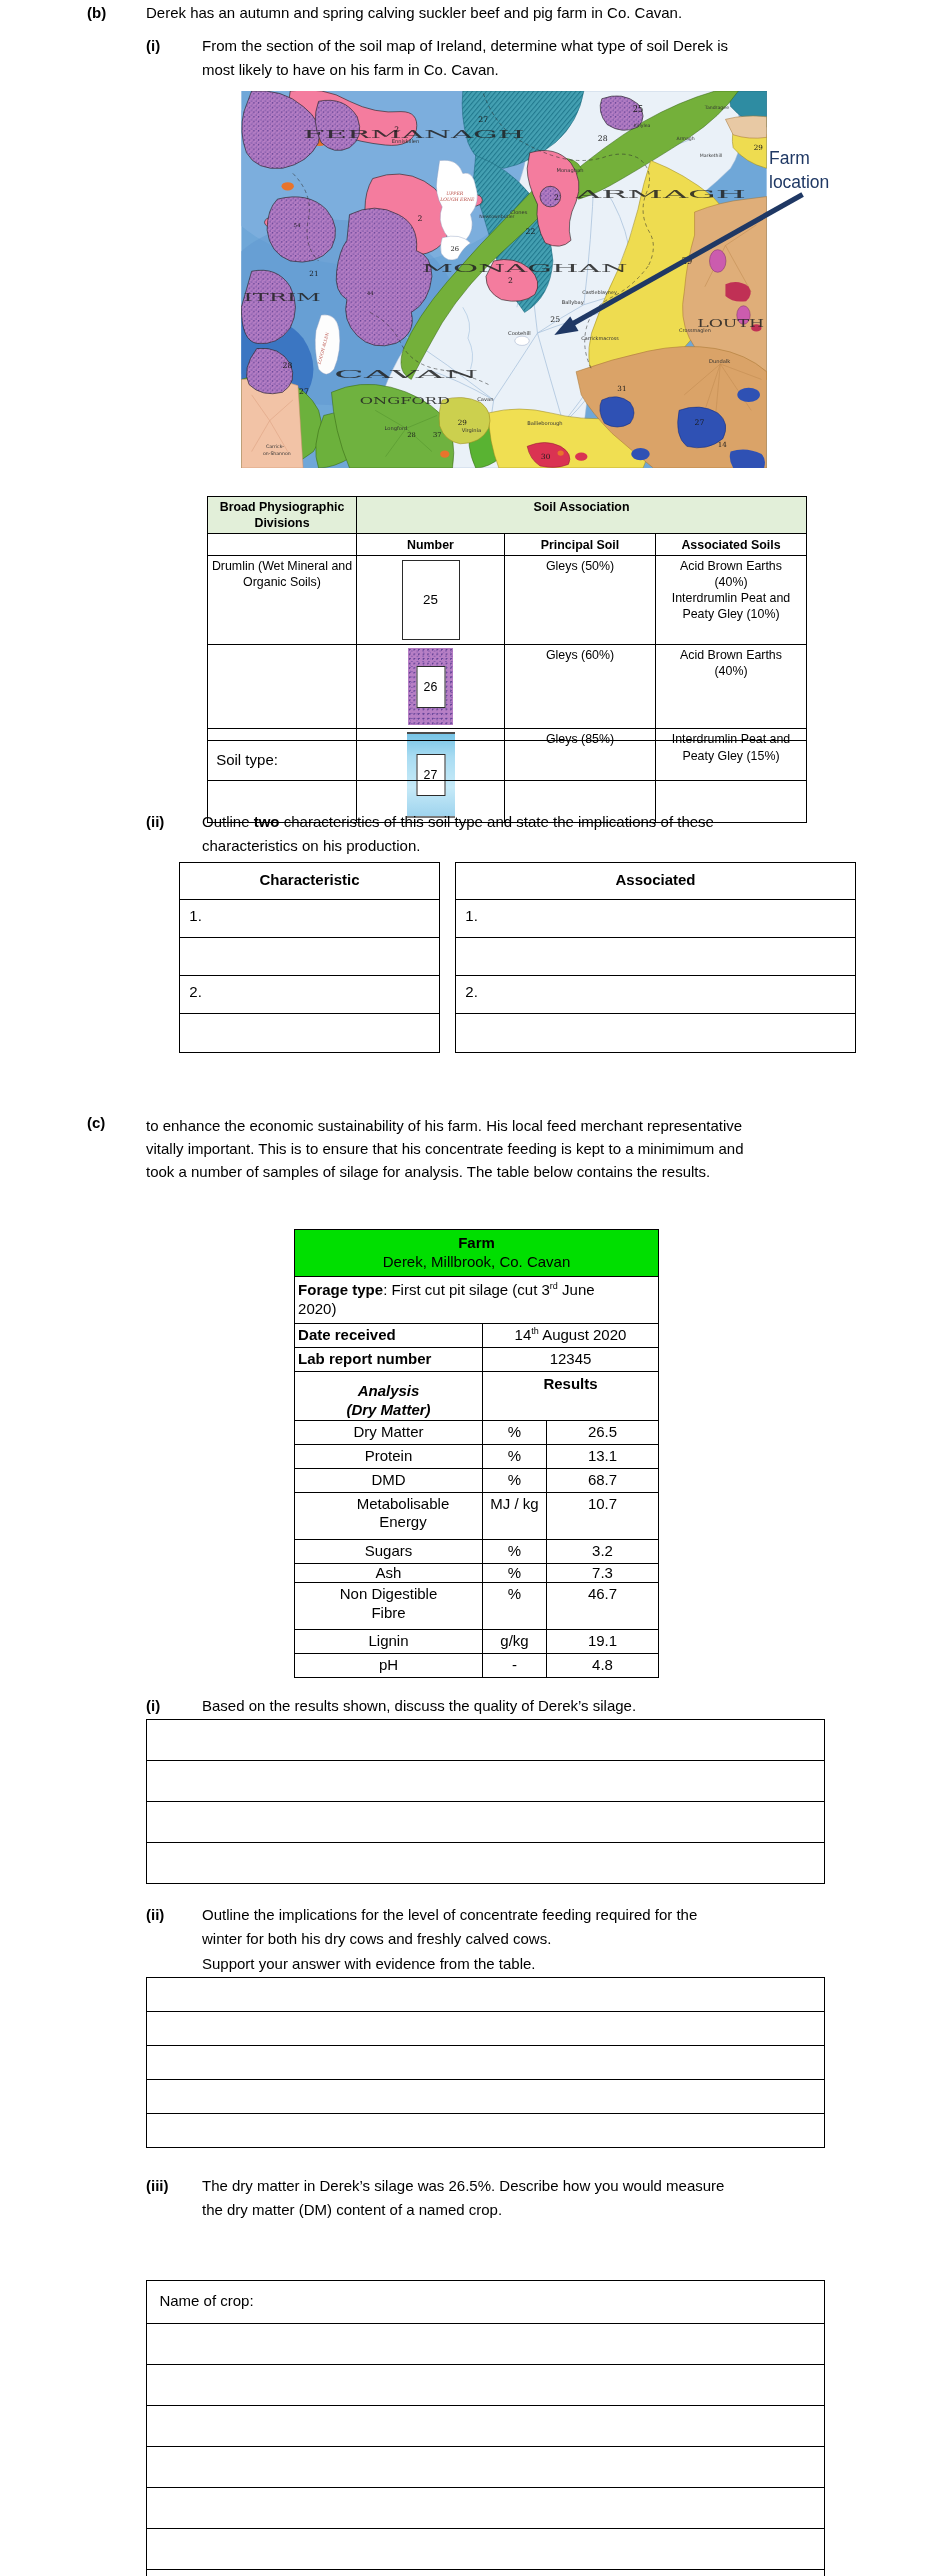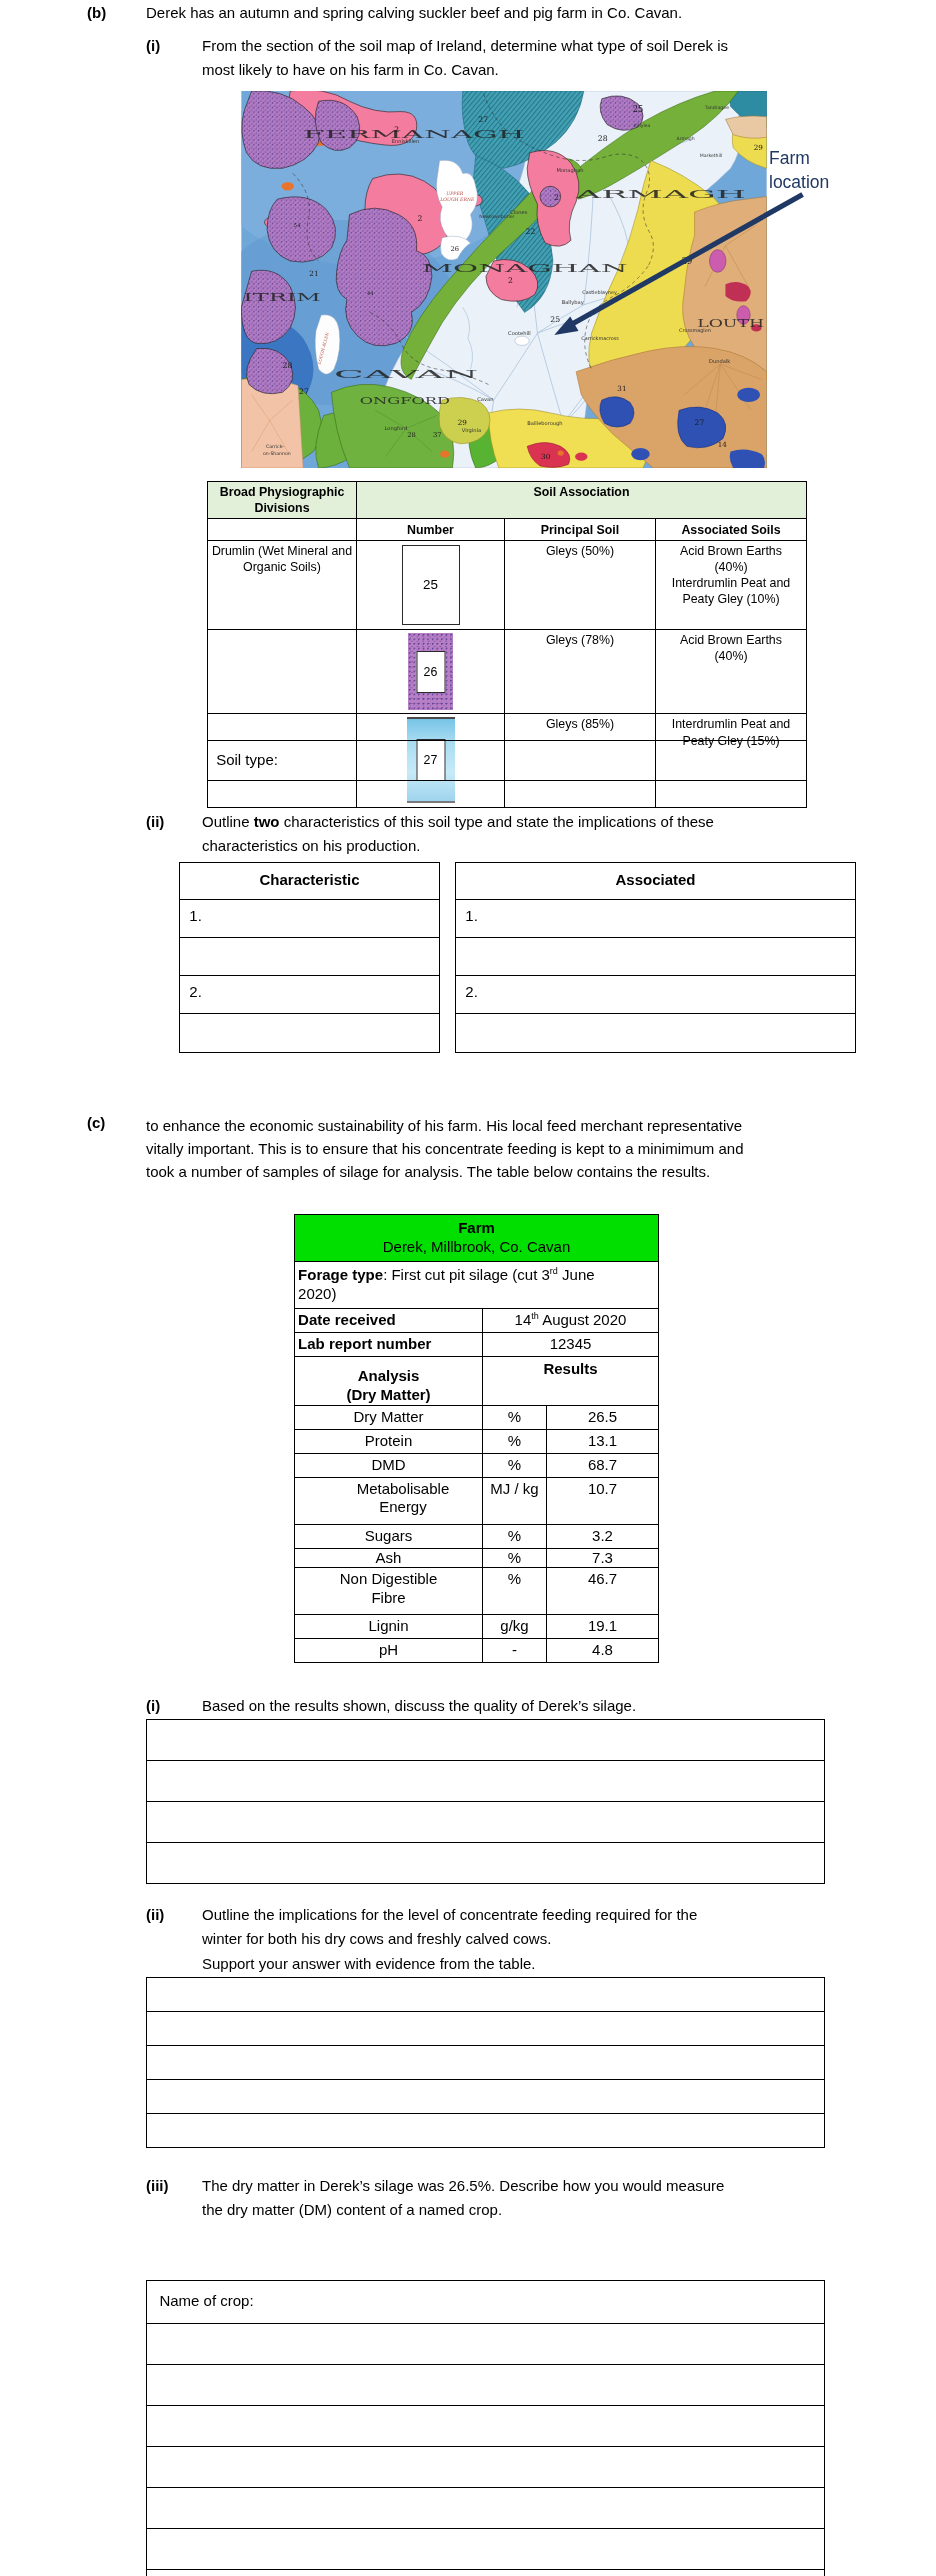--- a/index.html
+++ b/index.html
@@ -2,21 +2,21 @@
 <html style="font-size:8.2px"><head>
 <meta charset="utf-8">
 <style>
   html,body{margin:0;padding:0;background:#fff;}
   .page{position:relative;width:937px;height:3123px;background:#fff;
         font-family:"Liberation Sans",sans-serif;font-size:15px;color:#000;overflow:hidden;}
   .abs{position:absolute;}
   .b{font-weight:bold;}
   .sup{vertical-align:super;font-size:0.6em;}
   
-  table{border-collapse:collapse;table-layout:fixed;}
+  table{border-collapse:collapse;table-layout:fixed;margin-top:15px;}
   .soiltbl{width:600px;font-size:12.4px;line-height:1.3;}
   .soiltbl td{border:1px solid #000;text-align:center;vertical-align:top;padding:2.1px 2.1px;overflow:hidden;}
   .soiltbl .grn{background:#e2efd9;font-weight:bold;}
   .assoc-inner{max-width:132px;margin:0 auto;}
   .box25{width:56px;height:78px;border:1.5px solid #2b2b2b;background:#fff;margin:2.1px auto;
          display:flex;align-items:center;justify-content:center;font-size:13.4px;}
   .spk{width:45px;height:77px;margin:1px auto;position:relative;background-color:#b77fc5;
        background-image:radial-gradient(circle at 1.5px 1.5px,#5d3d92 0.8px,transparent 0.9px),
                         radial-gradient(circle at 3.6px 3.1px,#7e58aa 0.7px,transparent 0.8px),
                         radial-gradient(circle at 2.6px 4.6px,#8c62b4 0.6px,transparent 0.7px);
@@ -296,21 +296,21 @@
         <div class="assoc-inner">Interdrumlin Peat and Peaty Gley (10%)</div>
       </td>
     </tr>
     <tr style="height:69px;">
       <td></td>
       <td>
         <div class="spk">
           <div class="innerbox">26</div>
         </div>
       </td>
-      <td>Gleys (78%)</td>
+      <td>Gleys (60%)</td>
       <td>
         <div class="assoc-inner">Acid Brown Earths (40%)</div>
       </td>
     </tr>
     <tr style="height:59px;">
       <td></td>
       <td>
         <div class="blu">
           <div class="innerbox">27</div>
         </div>
@@ -374,21 +374,21 @@
     </tr>
     <tr style="height:24px;">
       <td class="lft b">Date received</td>
       <td colspan="2"><span>14</span><span class="sup">th</span><span> August 2020</span></td>
     </tr>
     <tr style="height:24px;">
       <td class="lft b">Lab report number</td>
       <td colspan="2">12345</td>
     </tr>
     <tr style="height:47px;">
-      <td class="b" style="vertical-align:top;padding-top:10px;">
+      <td class="b" style="vertical-align:top;padding-top:10px;font-style:italic;">
         <div>Analysis</div>
         <div>(Dry Matter)</div>
       </td>
       <td colspan="2" class="b" style="vertical-align:top;padding-top:3.1px;">Results</td>
     </tr>
     <tr style="height:24px;">
       <td>Dry Matter</td>
       <td>%</td>
       <td>26.5</td>
     </tr>

